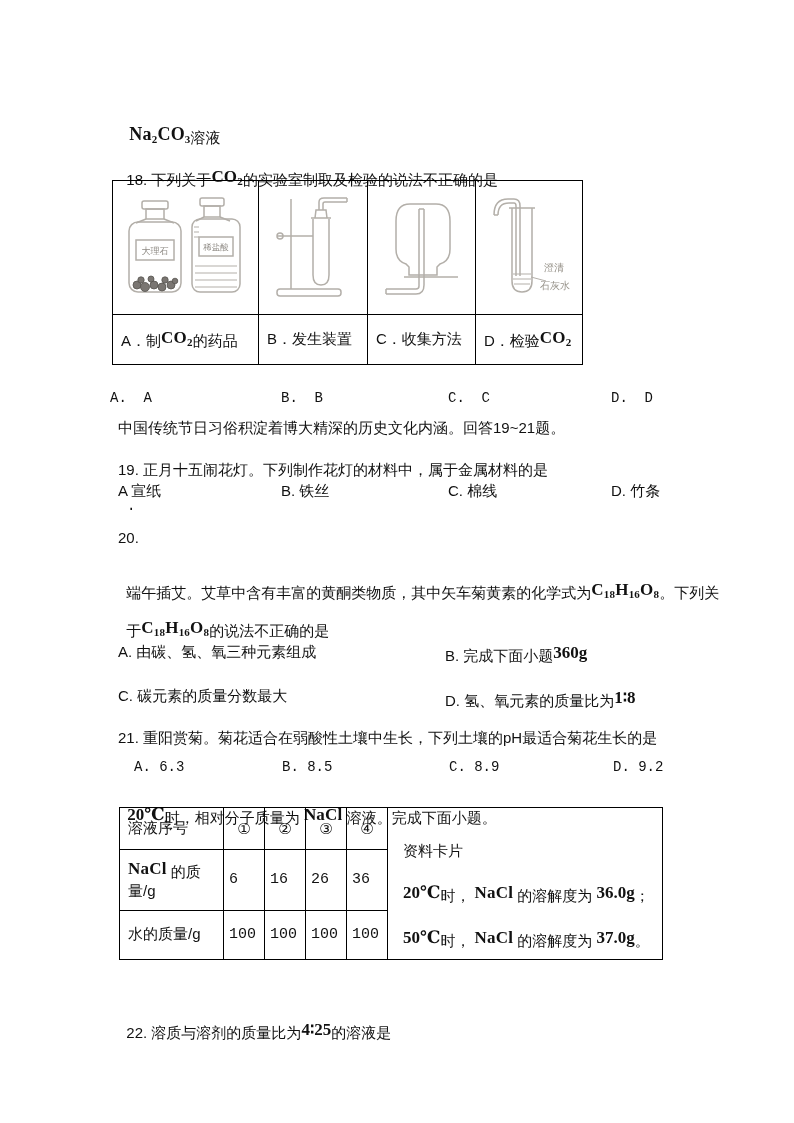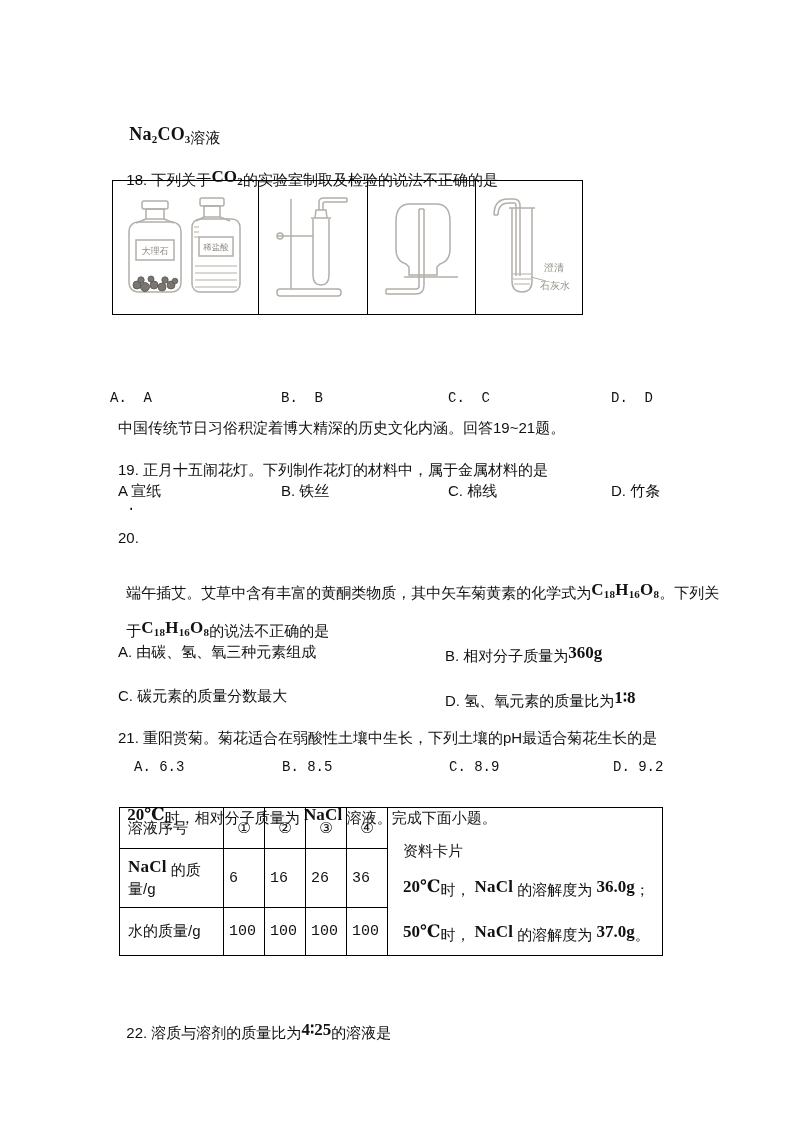--- a/index.html
+++ b/index.html
@@ -31,21 +31,21 @@
   table.tbl td { border: 1px solid #000; padding: 8px; vertical-align: middle; }
   .imgcell { text-align: center; vertical-align: middle; }
   .cap { padding: 0 5px; font-size: 15px; }
   .t2 td { font-size: 15px; }
   .t2 .hdr { padding-left: 8px; }
   .t2 .cnum { text-align: center; font-size: 15px; }
   .t2 .val { padding-left: 5px; }
   .cardcell { vertical-align: top !important; }
   .card { padding: 24px 4px 0 7px; }
   .card .cline { white-space: pre; line-height: 21px; }
-  .card .c1 { margin-bottom: 15px; }
+  .card .c1 { margin-bottom: 21px; }
   .card .c2 { margin-bottom: 21px; }
   svg text { font-family: "Liberation Sans", "DejaVu Sans", sans-serif; }
 </style>
 </head>
 <body>
 
 <div class="ln" style="left:121px; top:103px">
   <b class="fml" style="font-size:18px"><span>Na</span><sub>2</sub><span>CO</span><sub>3</sub></b><span>溶液</span>
 </div>
 
@@ -130,20 +130,26 @@
           <path d="M14,26 Q14,14 25,14 L30,14 Q32,14 32,17 L32,87"></path>
           <line x1="10" y1="26" x2="14" y2="26"></line>
           <path d="M29,85 H47 M29,90 H47 M30,95 H46" stroke-width="1"></path>
           <line x1="62" y1="92" x2="47" y2="88" stroke-width="1"></line>
         </g>
         <text x="60" y="82" font-size="10" fill="#969289">澄清</text>
         <text x="56" y="100" font-size="10" fill="#969289">石灰水</text>
       </svg>
     </td>
   </tr>
+  <tr style="height:50px">
+    <td class="cap"><span>A．制</span><b class="fml"><span>CO</span><sub>2</sub></b><span>的药品</span></td>
+    <td class="cap">B．发生装置</td>
+    <td class="cap">C．收集方法</td>
+    <td class="cap"><span>D．检验</span><b class="fml"><span>CO</span><sub>2</sub></b></td>
+  </tr>
 </tbody>
   </table>
 
 <div>
   <span class="opt mono" style="left:110px; top:390px">A.  A</span>
   <span class="opt mono" style="left:281px; top:390px">B.  B</span>
   <span class="opt mono" style="left:448px; top:390px">C.  C</span>
   <span class="opt mono" style="left:611px; top:390px">D.  D</span>
 </div>
 
@@ -160,21 +166,21 @@
 
 <div class="ln" style="left:118px; top:527px">20.</div>
 <div class="ln" style="left:118px; top:558px">
   <span>端午插艾。艾草中含有丰富的黄酮类物质，其中矢车菊黄素的化学式为</span><b class="fml"><span>C</span><sub>18</sub><span>H</span><sub>16</sub><span>O</span><sub>8</sub></b><span>。下列关</span>
 </div>
 <div class="ln" style="left:118px; top:596px">
   <span>于</span><b class="fml"><span>C</span><sub>18</sub><span>H</span><sub>16</sub><span>O</span><sub>8</sub></b><span>的说法不正确的是</span>
 </div>
 <div>
   <span class="opt" style="left:118px; top:643px">A. 由碳、氢、氧三种元素组成</span>
-  <span class="opt" style="left:445px; top:643px"><span>B. 相对分子质量为</span><b class="bnum">360g</b></span>
+  <span class="opt" style="left:445px; top:643px"><span>B. 完成下面小题</span><b class="bnum">360g</b></span>
 </div>
 <div>
   <span class="opt" style="left:118px; top:687px">C. 碳元素的质量分数最大</span>
   <span class="opt" style="left:445px; top:687px"><span>D. 氢、氧元素的质量比为</span><b class="bnum">1∶8</b></span>
 </div>
 
 <div class="ln" style="left:118px; top:727px">21. 重阳赏菊。菊花适合在弱酸性土壤中生长，下列土壤的pH最适合菊花生长的是</div>
 <div>
   <span class="opt mono" style="left:134px; top:759px">A. 6.3</span>
   <span class="opt mono" style="left:282px; top:759px">B. 8.5</span>

